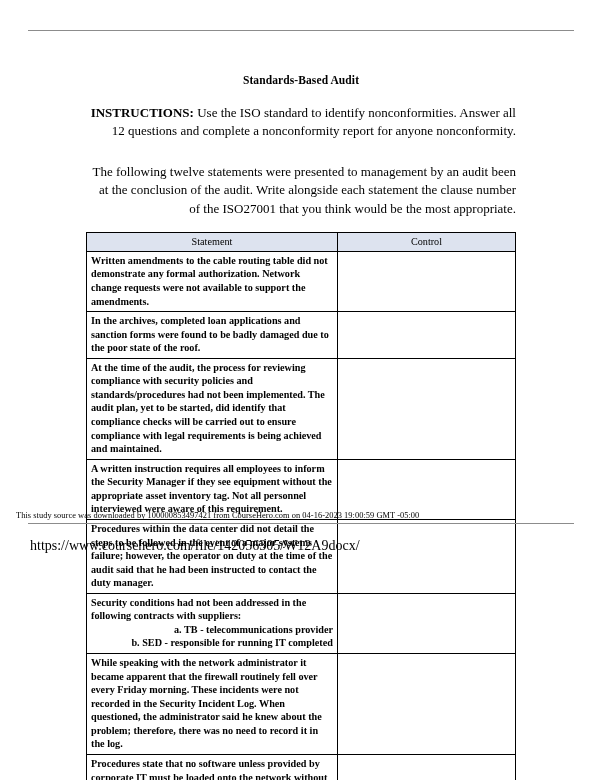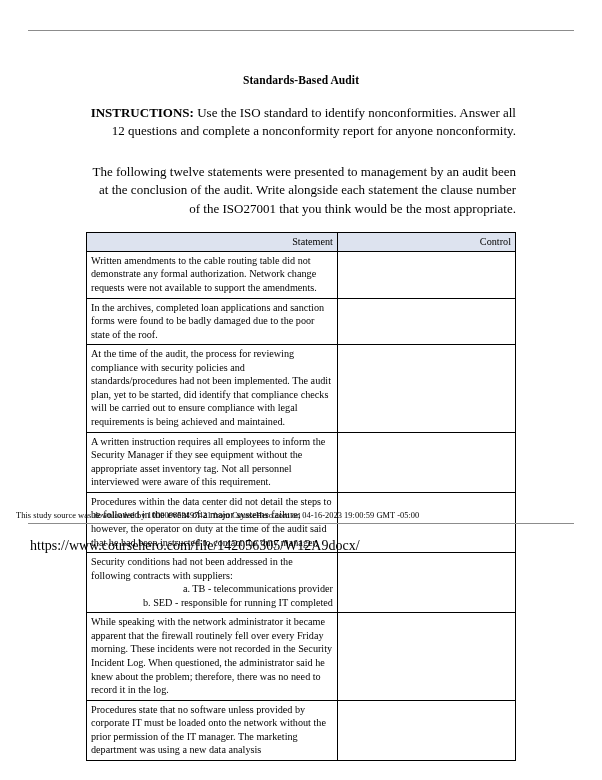--- a/index.html
+++ b/index.html
@@ -59,25 +59,26 @@
     border-collapse: collapse;
     table-layout: fixed;
     font-size: 10.2px;
     line-height: 1.33;
   }
   table.audit th,
   table.audit td {
     border: 1px solid #000000;
     vertical-align: top;
     padding: 2px 4px 3px 4px;
+    font-weight: bold;
   }
   table.audit thead th {
     background: #dde3ef;
     font-weight: normal;
-    text-align: right;
+    text-align: center;
     padding-top: 2px;
     padding-bottom: 2px;
   }
   table.audit col.c-statement { width: 58.5%; }
   table.audit col.c-control { width: 41.5%; }
   td.statement-cell p {
     margin: 0;
   }
   td.statement-cell ol.sub {
     list-style: none;

